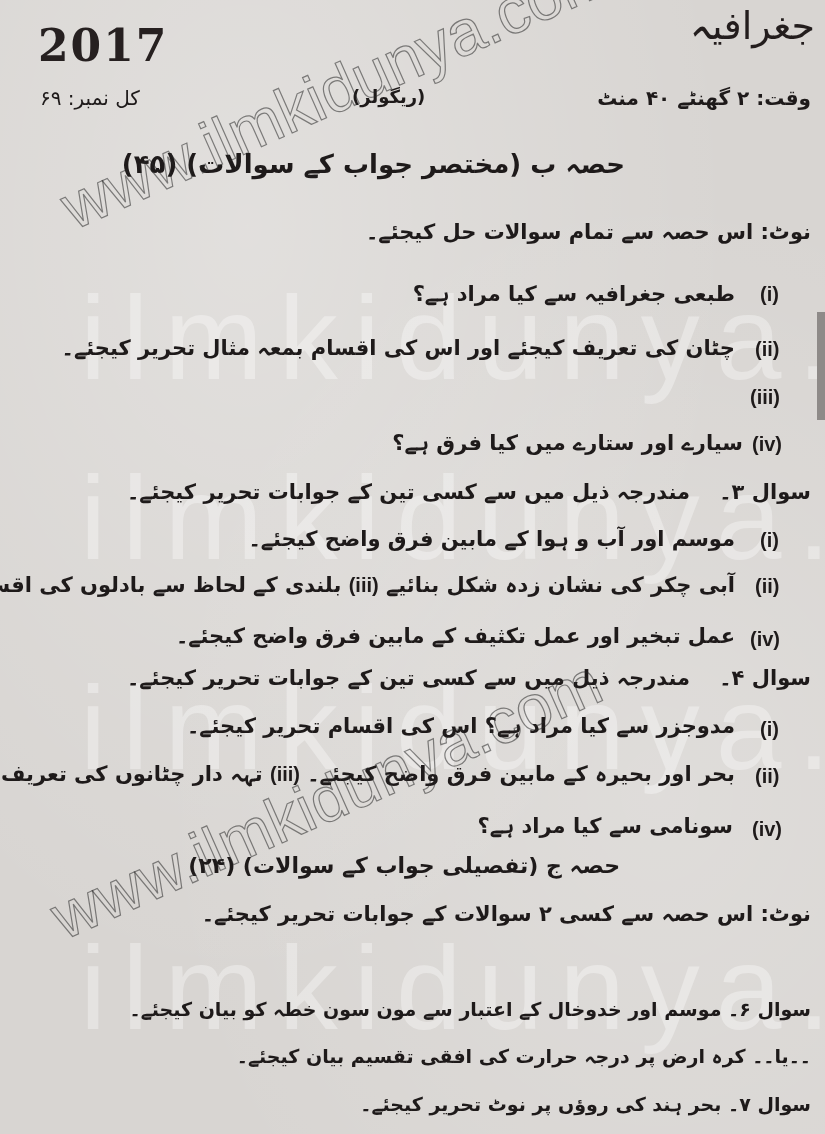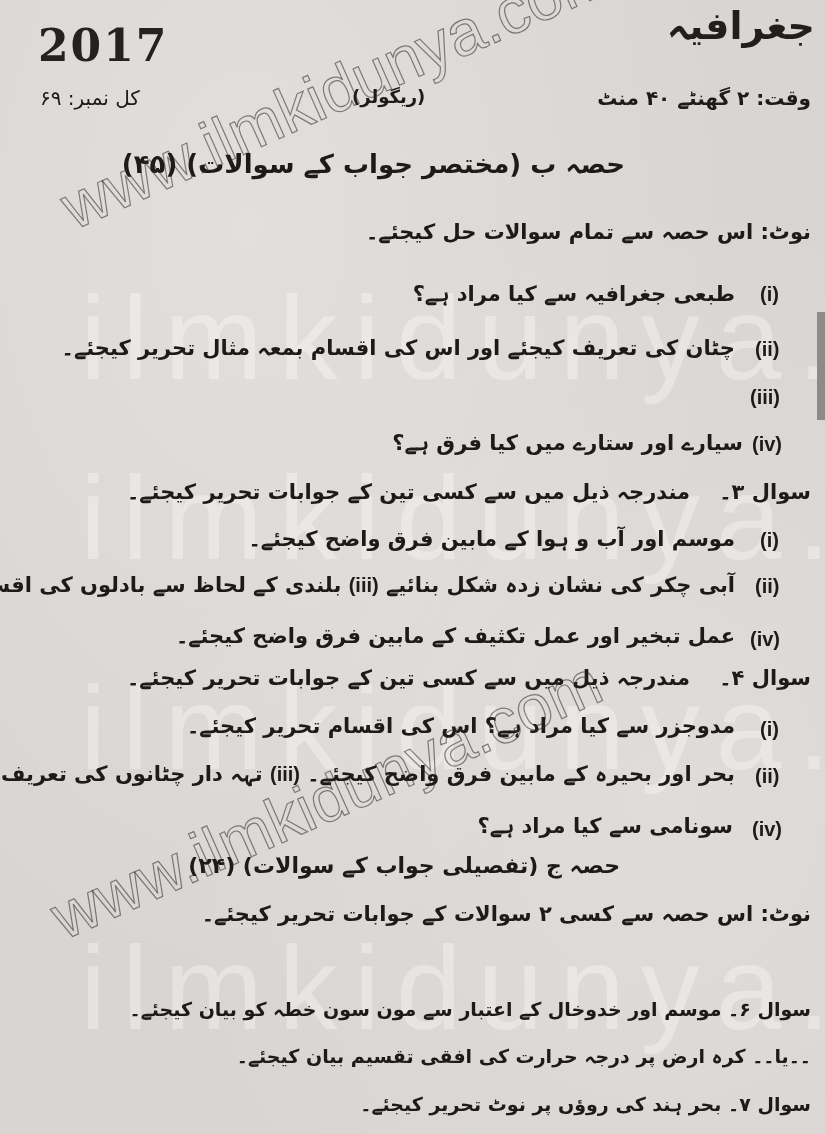--- a/index.html
+++ b/index.html
@@ -22,21 +22,21 @@
       font-weight: bold; font-size: 21px; line-height: 28px;
       direction: rtl; text-align: right;
     }
     .year {
       position: absolute; left: 38px; top: 0px;
       font-family: "DejaVu Serif", serif; font-weight: bold;
       font-size: 44px; color: #262020; letter-spacing: 2px; margin-top: 20px;
     }
     .title {
       position: absolute; right: 10px; top: 4px;
-      font-size: 38px; font-weight: bold; direction: rtl; color: #231d1d;
+      font-size: 38px; font-weight: normal; direction: rtl; color: #231d1d;
     }
     .marks-total { position: absolute; left: 40px; top: 86px; font-size: 20px; font-weight: normal; direction: rtl; }
     .paper-type { position: absolute; left: 352px; top: 86px; font-size: 18px; font-weight: bold; direction: rtl; text-align: center; }
     .time { position: absolute; right: 14px; top: 86px; font-size: 20px; font-weight: bold; direction: rtl; }
     .qnum {
       position: absolute; font-family: "Liberation Sans", sans-serif;
       font-weight: bold; font-size: 20px; direction: ltr;
     }
     .watermark {
       position: absolute; font-family: "Liberation Sans", sans-serif;

